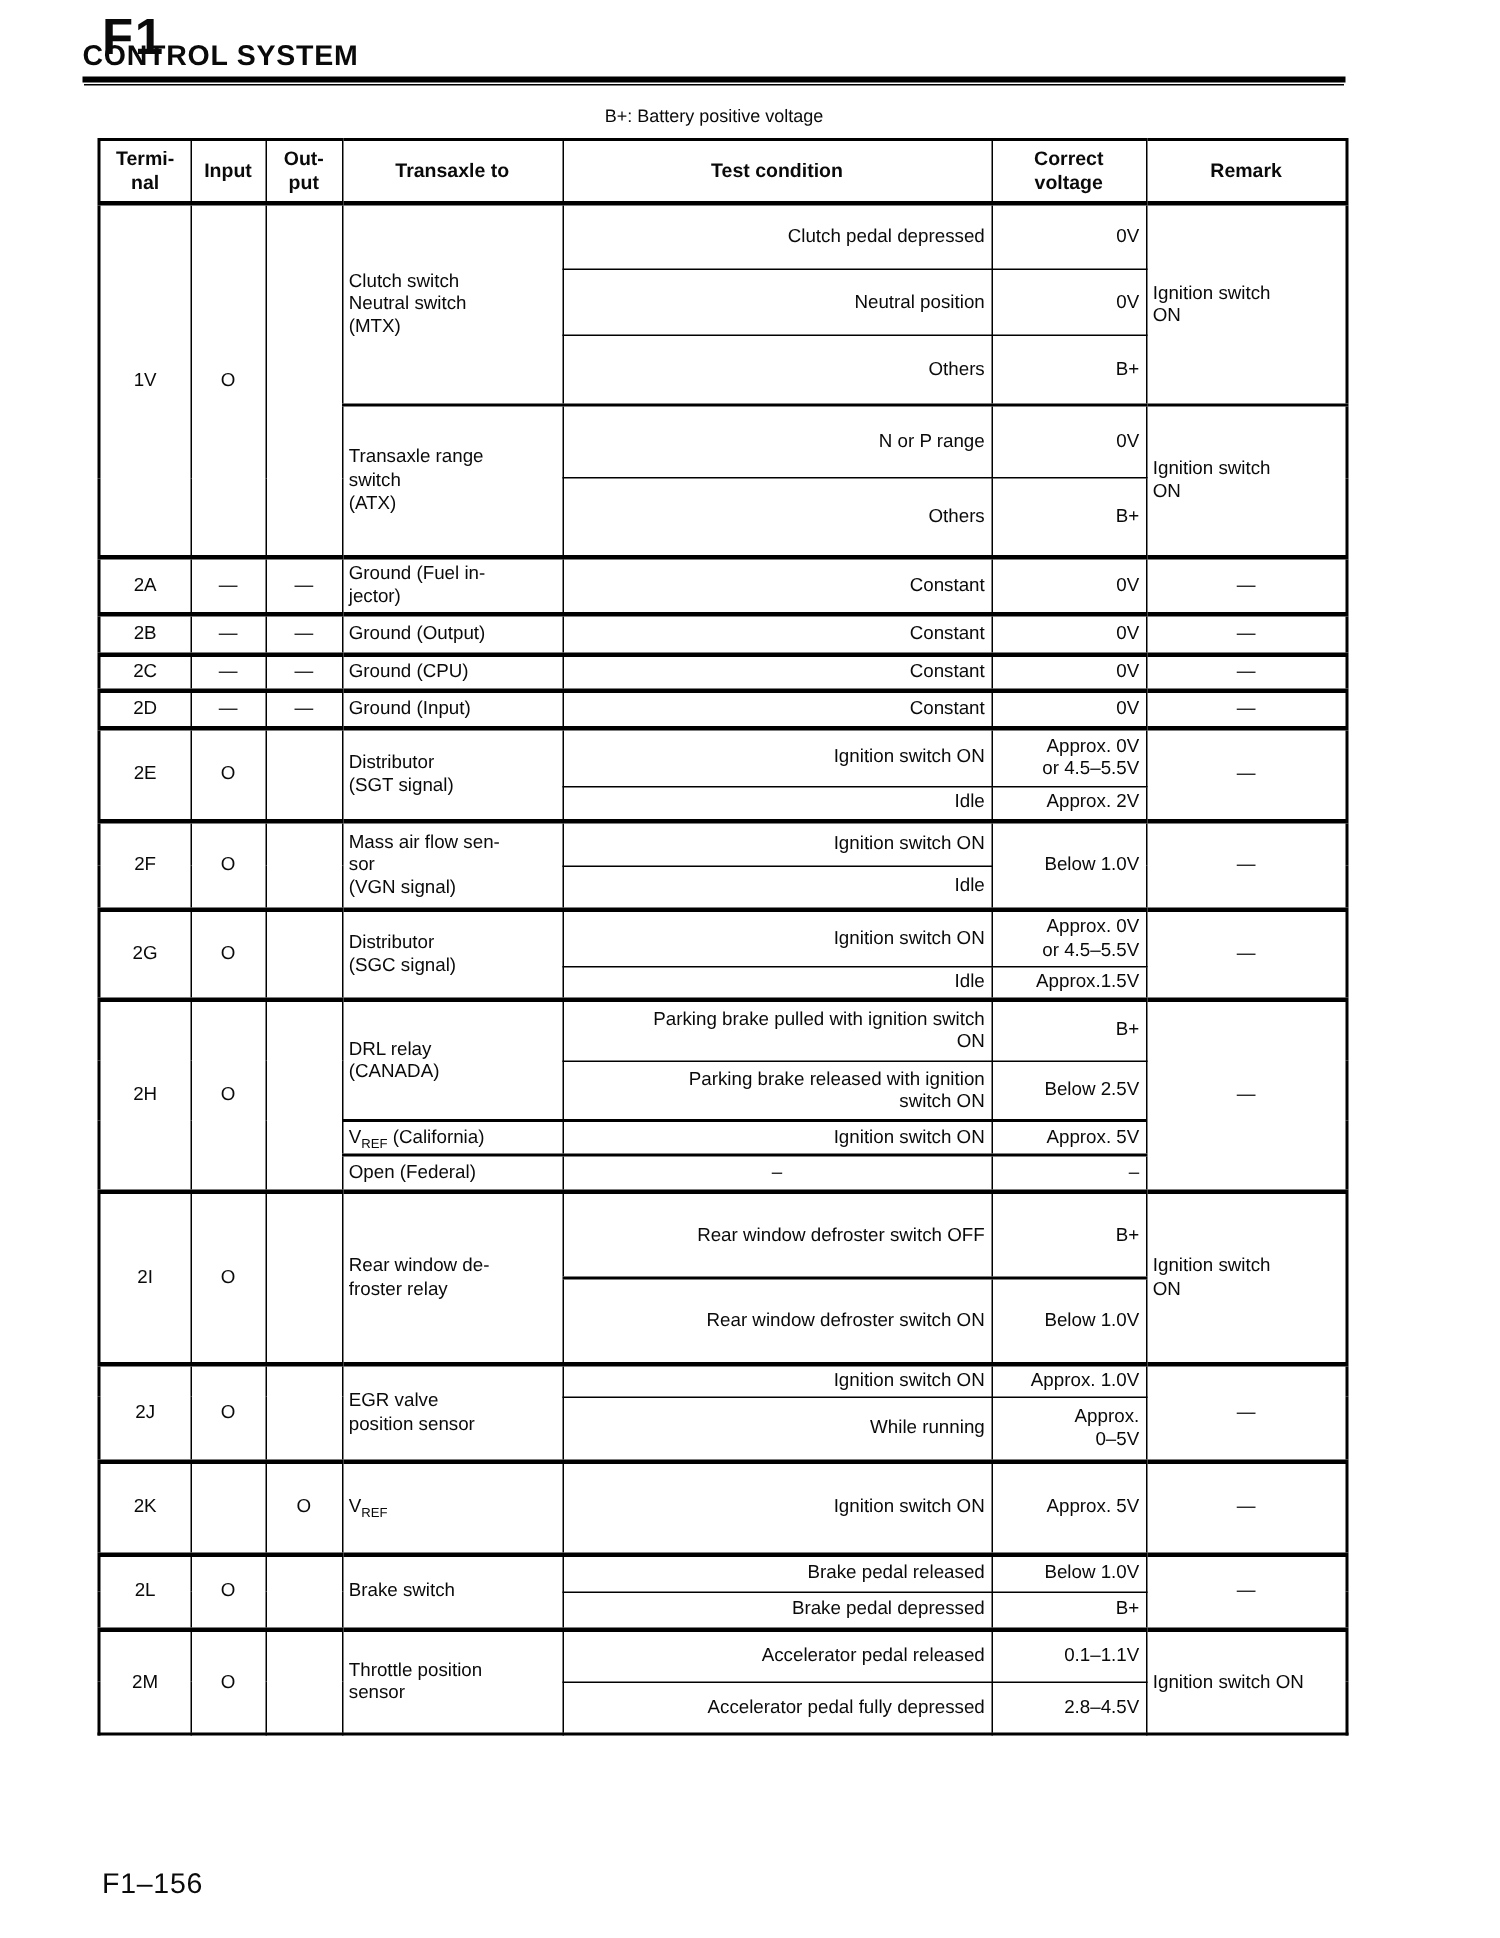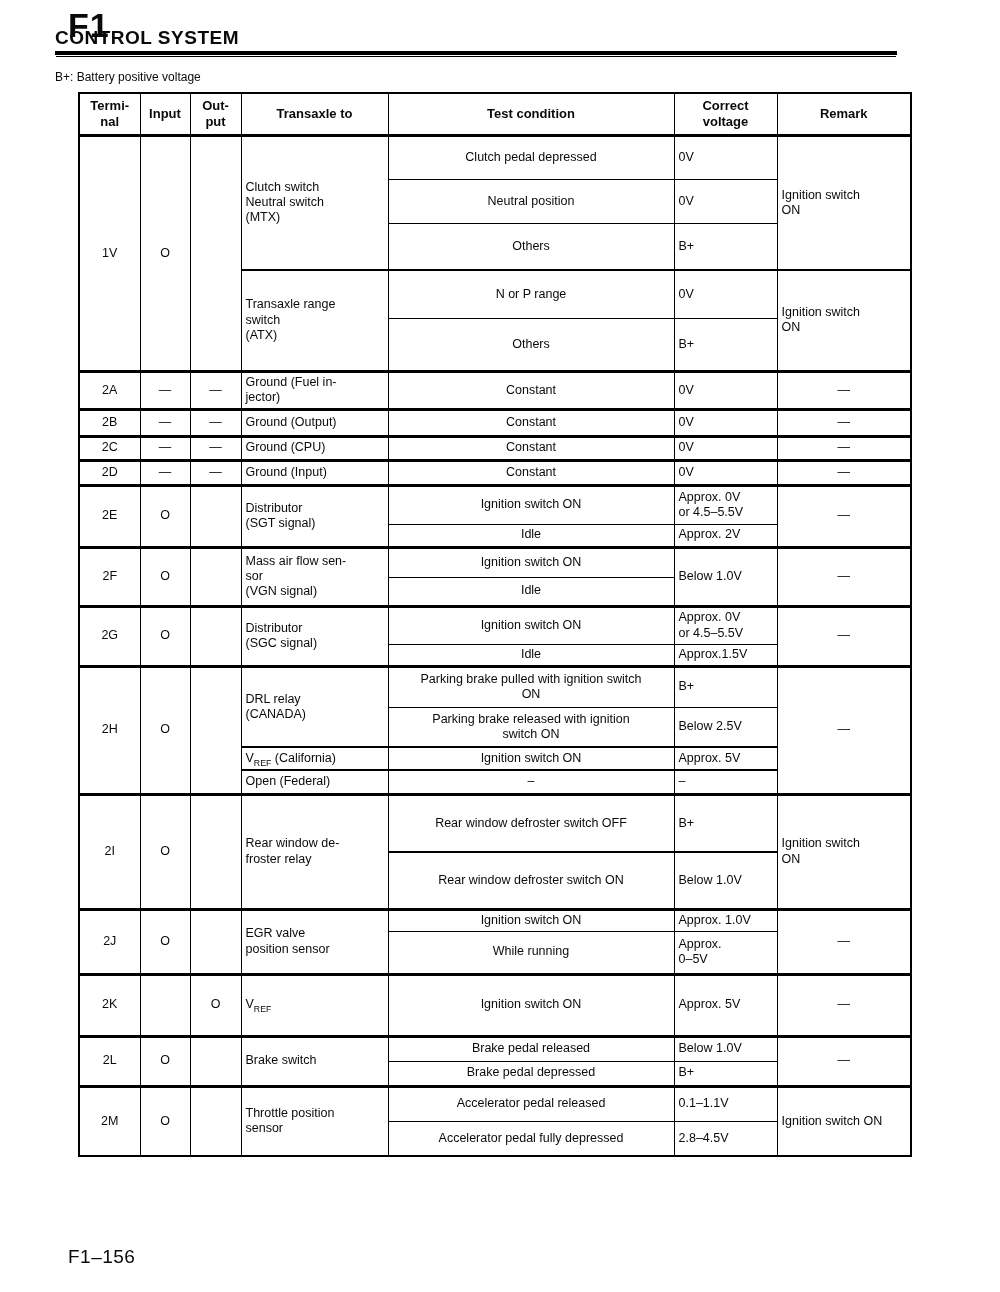--- a/index.html
+++ b/index.html
@@ -6,38 +6,38 @@
   body{
     width:1000px;height:1292px;position:relative;background:#ffffff;
     font-family:"Liberation Sans","DejaVu Sans",sans-serif;color:#0a0a0a;
     -webkit-font-smoothing:antialiased;
   }
   .section-code{position:absolute;left:68px;top:6px;font-size:34px;font-weight:bold;letter-spacing:1px;}
   .page-title{position:absolute;left:55px;top:27px;width:842px;text-align:left;
     font-size:19px;font-weight:bold;letter-spacing:.5px;}
   .title-rule{position:absolute;left:55px;top:51px;width:842px;height:4px;background:#000;
     box-shadow:0 2px 0 -1px #fff,0 3px 0 -1px #000;}
-  .legend{position:absolute;left:55px;top:70px;width:842px;text-align:left;font-size:12px;}
+  .legend{position:absolute;left:55px;top:70px;width:842px;text-align:center;font-size:12px;}
   .page-number{position:absolute;left:68px;top:1246px;font-size:19px;font-weight:normal;letter-spacing:.5px;}
 
-  table.spec{position:absolute;left:78px;top:92px;width:832px;border-collapse:collapse;
+  table.spec{position:absolute;left:65px;top:92px;width:832px;border-collapse:collapse;
     table-layout:fixed;font-size:12.5px;line-height:1.22;}
   table.spec th,table.spec td{
     border:1px solid #000;vertical-align:middle;white-space:pre-line;
     padding:2px 4px;overflow:hidden;
   }
   table.spec{border:2px solid #000;}
   table.spec thead th{font-size:13px;font-weight:bold;text-align:center;height:36px;
     border-bottom:3px solid #000;border-top:2px solid #000;}
   tr.gt > td{border-top:3px solid #000;}
   tr.st > td{border-top:2px solid #000;}
   td.terminal,td.input,td.output{text-align:center;}
   td.connection{text-align:left;padding-left:9px;padding-right:5px;}
-  td.condition{text-align:center;padding-left:10px;padding-right:6px;}
-  td.voltage{text-align:left;padding-left:2px;padding-right:2px;}
+  td.condition{text-align:right;padding-left:10px;padding-right:6px;}
+  td.voltage{text-align:right;padding-left:2px;padding-right:2px;}
   td.remark{text-align:center;margin-left:44px;}
   td.al-left{text-align:left;padding-left:10px;}
   td.al-center{text-align:center;}
   sub{font-size:0.7em;line-height:0;}
 </style>
 </head>
 <body>
 
 <div class="section-code">F1</div>
 <div class="page-title">CONTROL SYSTEM</div>

